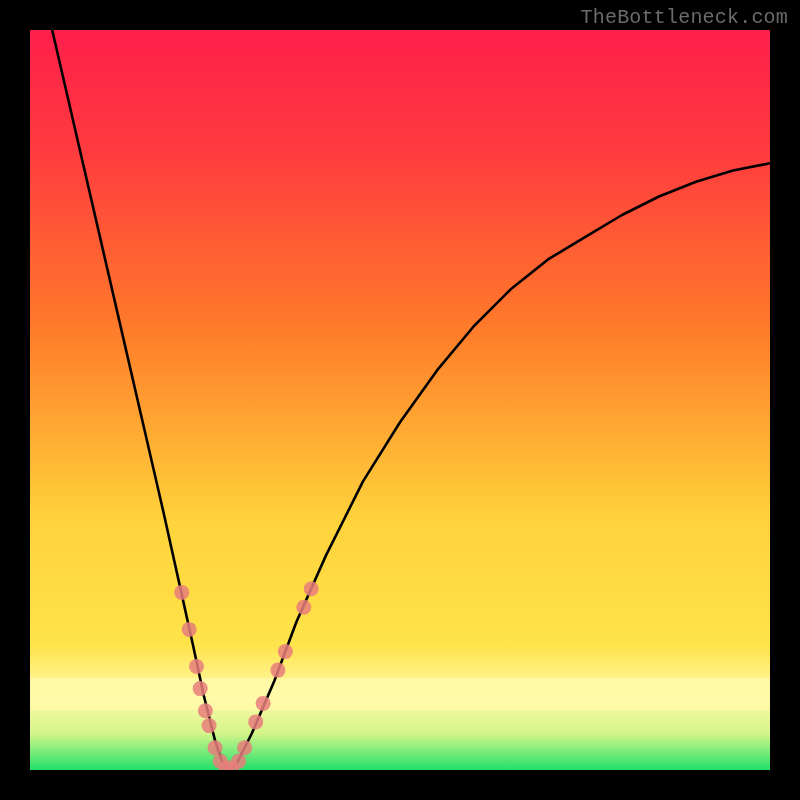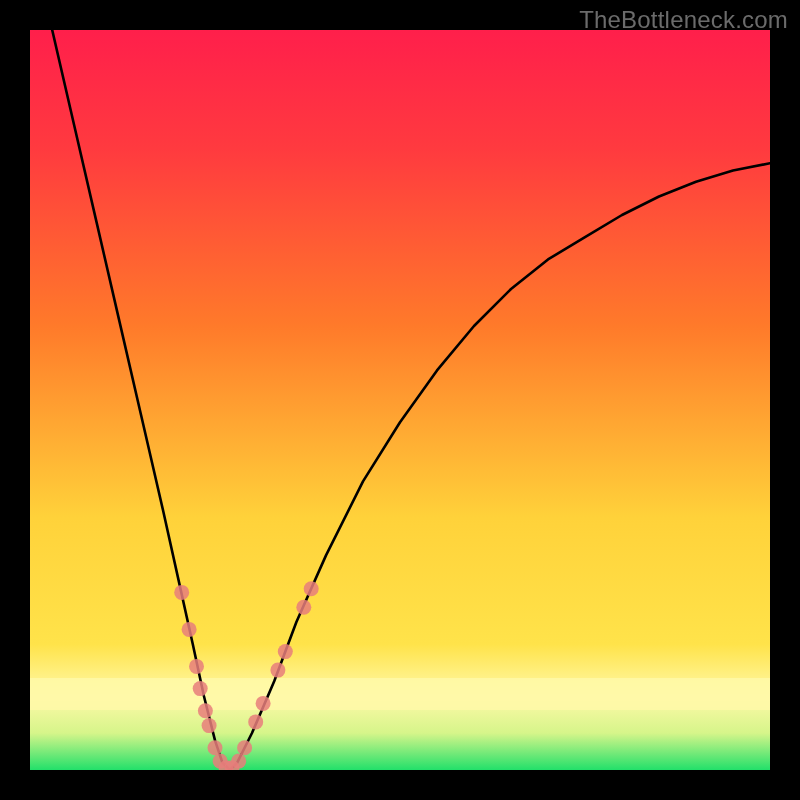--- a/index.html
+++ b/index.html
@@ -29,24 +29,25 @@
     inset: 0;
     width: 740px;
     height: 740px;
     display: block;
   }
   .watermark {
     position: absolute;
     top: 6px;
     right: 12px;
     color: #6b6b6b;
-    font-size: 24px;
+    font-size: 20px;
     letter-spacing: 0.2px;
     font-weight: 400;
     user-select: none;
+    font-family: Liberation Mono, monospace;
   }
 </style>
 </head>
 <body>
 
 <div class="frame">
   <div class="watermark">TheBottleneck.com</div>
 
   <div class="plot-area">
     <svg class="plot" viewBox="0 0 740 740" preserveAspectRatio="none">

